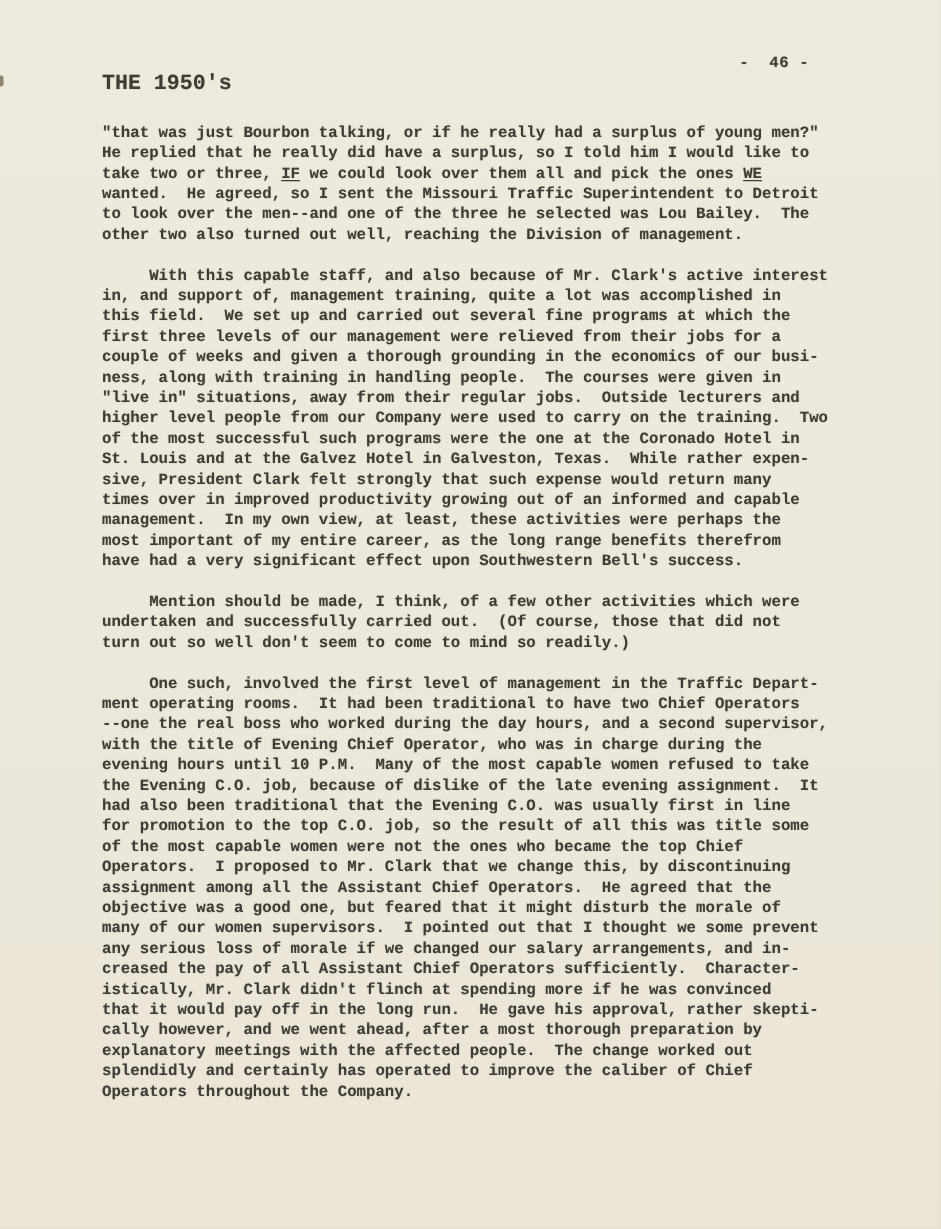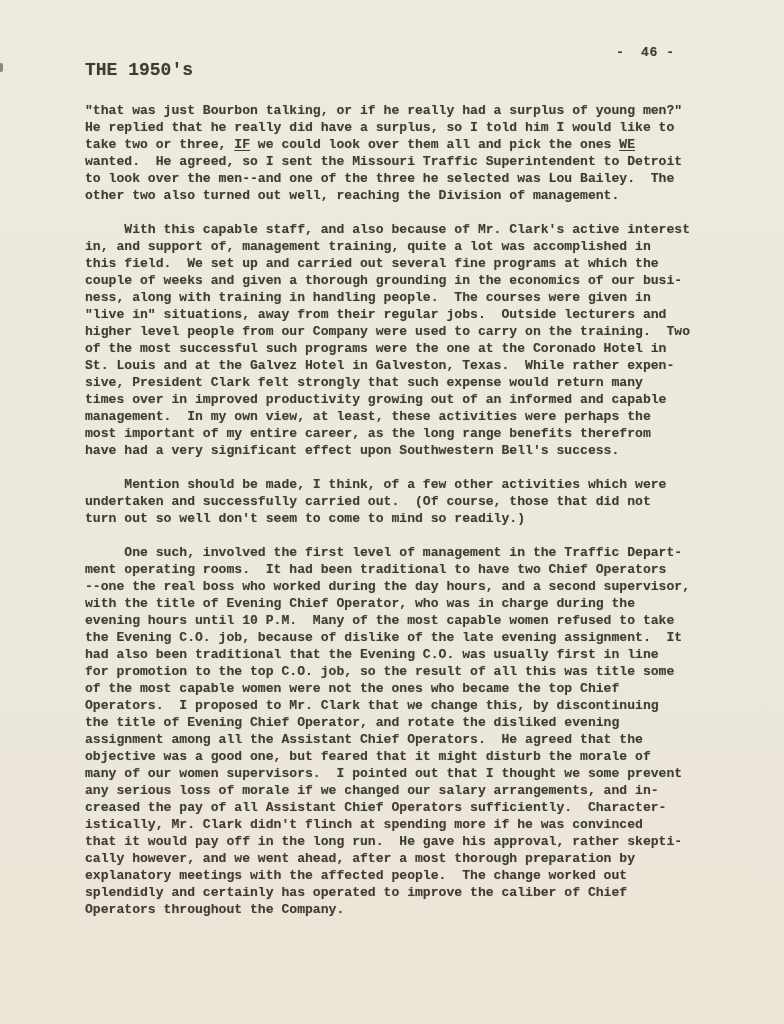--- a/index.html
+++ b/index.html
@@ -79,20 +79,21 @@
         <div class="line">He replied that he really did have a surplus, so I told him I would like to</div>
         <div class="line"><span>take two or three, </span><span class="underline">IF</span><span> we could look over them all and pick the ones </span><span class="underline">WE</span></div>
         <div class="line">wanted.  He agreed, so I sent the Missouri Traffic Superintendent to Detroit</div>
         <div class="line">to look over the men--and one of the three he selected was Lou Bailey.  The</div>
         <div class="line">other two also turned out well, reaching the Division of management.</div>
       </div>
       <div class="paragraph">
         <div class="line">     With this capable staff, and also because of Mr. Clark's active interest</div>
         <div class="line">in, and support of, management training, quite a lot was accomplished in</div>
         <div class="line">this field.  We set up and carried out several fine programs at which the</div>
+        <div class="line">first three levels of our management were relieved from their jobs for a</div>
         <div class="line">couple of weeks and given a thorough grounding in the economics of our busi-</div>
         <div class="line">ness, along with training in handling people.  The courses were given in</div>
         <div class="line">"live in" situations, away from their regular jobs.  Outside lecturers and</div>
         <div class="line">higher level people from our Company were used to carry on the training.  Two</div>
         <div class="line">of the most successful such programs were the one at the Coronado Hotel in</div>
         <div class="line">St. Louis and at the Galvez Hotel in Galveston, Texas.  While rather expen-</div>
         <div class="line">sive, President Clark felt strongly that such expense would return many</div>
         <div class="line">times over in improved productivity growing out of an informed and capable</div>
         <div class="line">management.  In my own view, at least, these activities were perhaps the</div>
         <div class="line">most important of my entire career, as the long range benefits therefrom</div>
@@ -107,21 +108,20 @@
         <div class="line">     One such, involved the first level of management in the Traffic Depart-</div>
         <div class="line">ment operating rooms.  It had been traditional to have two Chief Operators</div>
         <div class="line">--one the real boss who worked during the day hours, and a second supervisor,</div>
         <div class="line">with the title of Evening Chief Operator, who was in charge during the</div>
         <div class="line">evening hours until 10 P.M.  Many of the most capable women refused to take</div>
         <div class="line">the Evening C.O. job, because of dislike of the late evening assignment.  It</div>
         <div class="line">had also been traditional that the Evening C.O. was usually first in line</div>
         <div class="line">for promotion to the top C.O. job, so the result of all this was title some</div>
         <div class="line">of the most capable women were not the ones who became the top Chief</div>
         <div class="line">Operators.  I proposed to Mr. Clark that we change this, by discontinuing</div>
-        <div class="line">the title of Evening Chief Operator, and rotate the disliked evening</div>
         <div class="line">assignment among all the Assistant Chief Operators.  He agreed that the</div>
         <div class="line">objective was a good one, but feared that it might disturb the morale of</div>
         <div class="line">many of our women supervisors.  I pointed out that I thought we some prevent</div>
         <div class="line">any serious loss of morale if we changed our salary arrangements, and in-</div>
         <div class="line">creased the pay of all Assistant Chief Operators sufficiently.  Character-</div>
         <div class="line">istically, Mr. Clark didn't flinch at spending more if he was convinced</div>
         <div class="line">that it would pay off in the long run.  He gave his approval, rather skepti-</div>
         <div class="line">cally however, and we went ahead, after a most thorough preparation by</div>
         <div class="line">explanatory meetings with the affected people.  The change worked out</div>
         <div class="line">splendidly and certainly has operated to improve the caliber of Chief</div>

